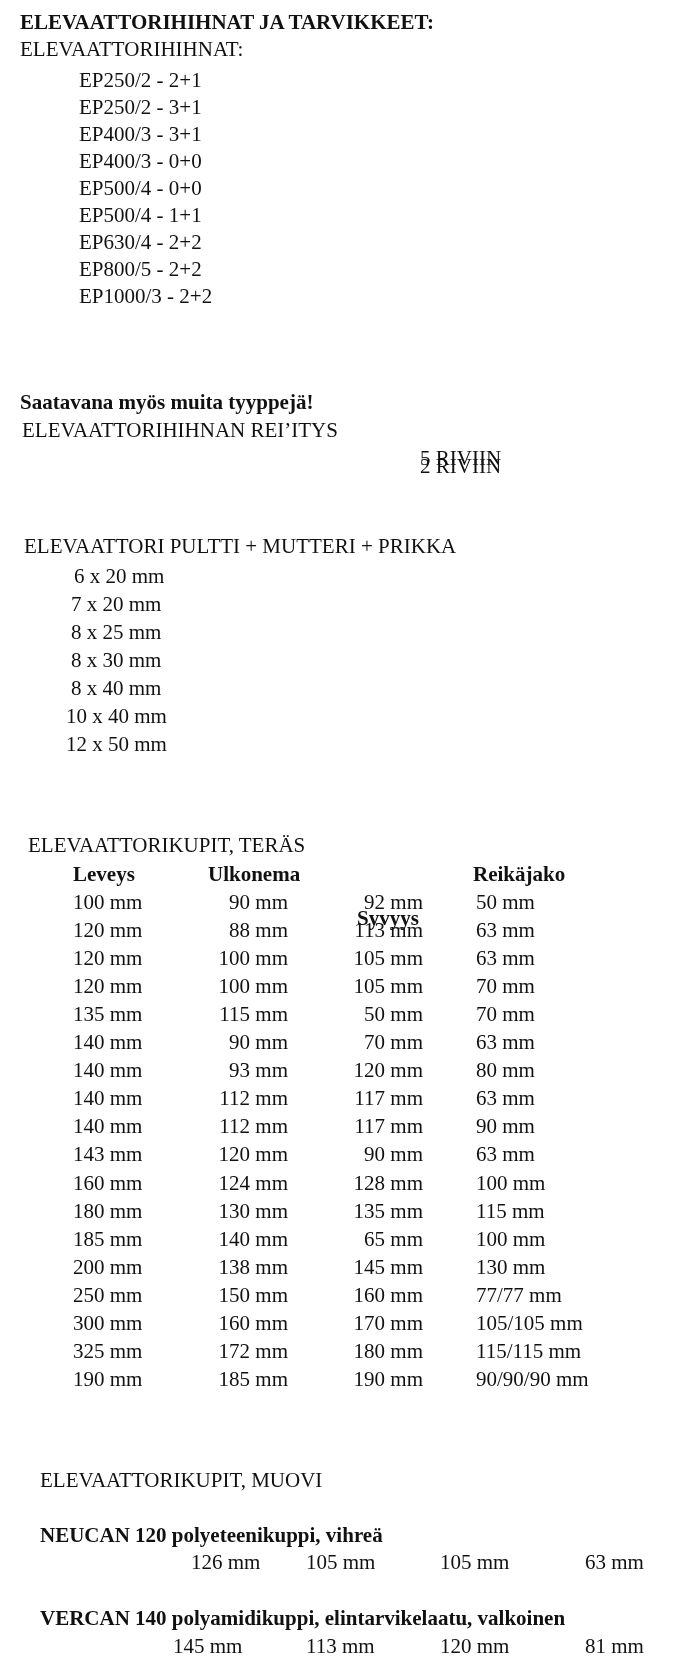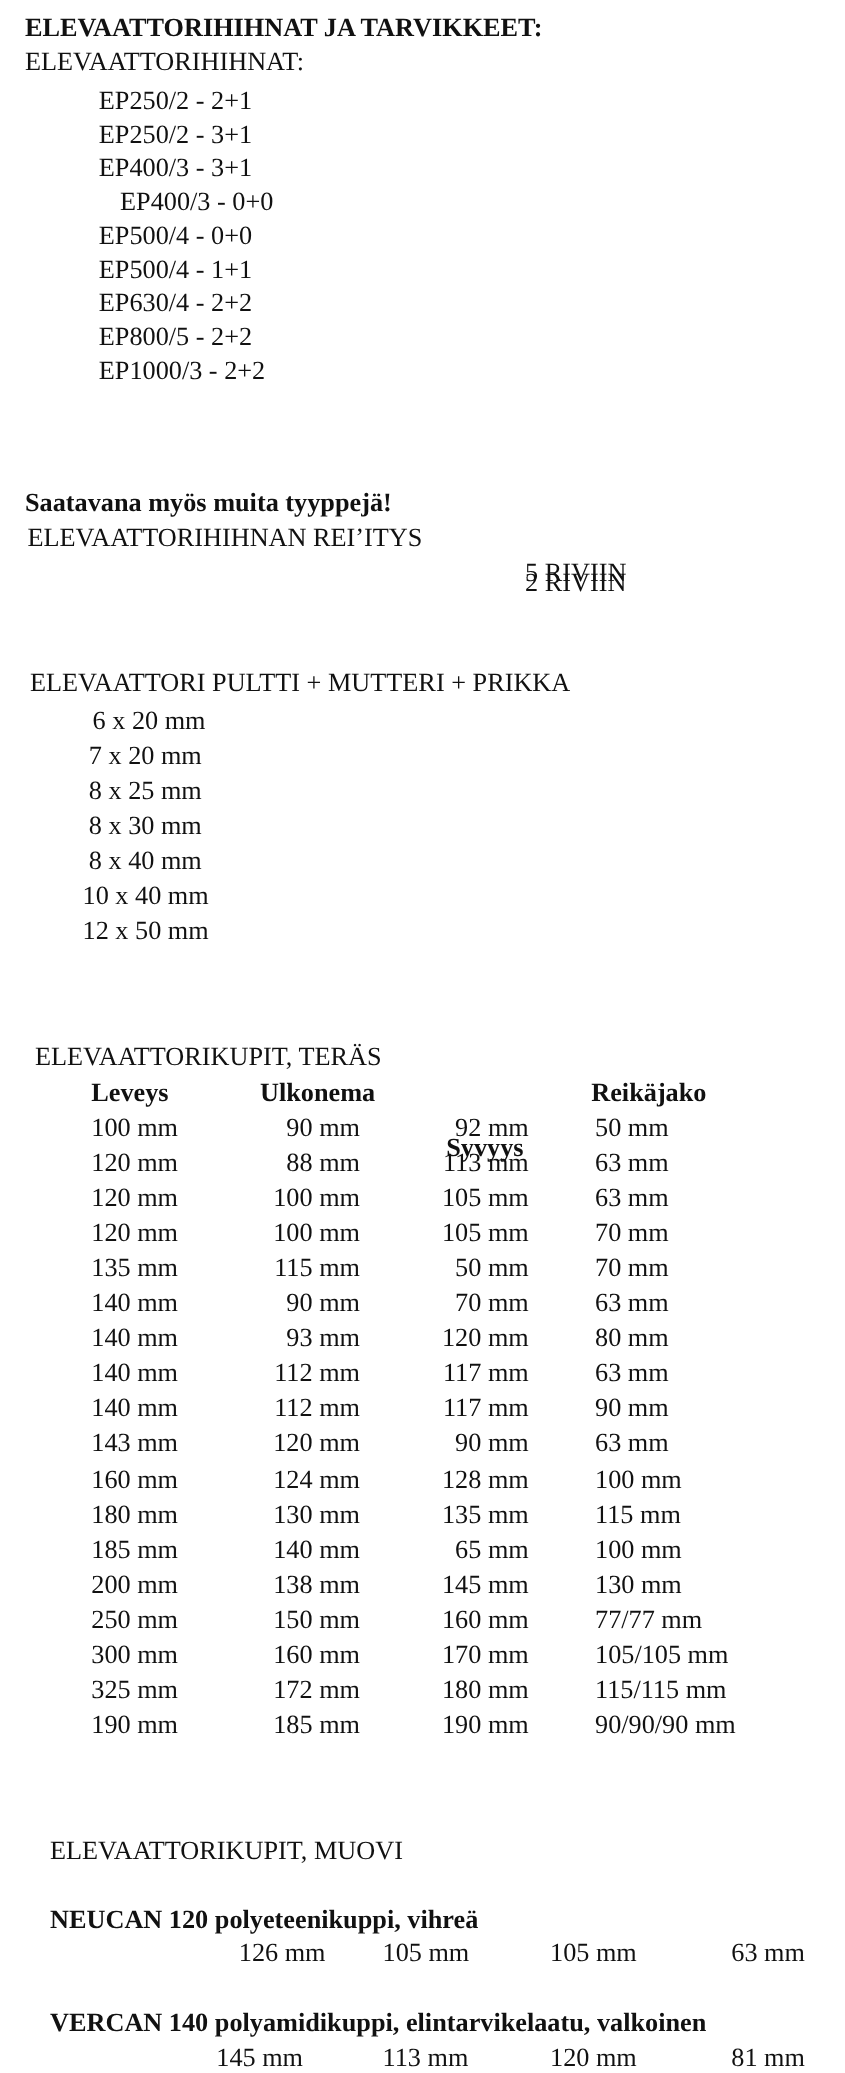--- a/index.html
+++ b/index.html
@@ -22,21 +22,21 @@
 </head>
 <body>
 
 <div class="abs bold" style="left:20px; top:12px;">ELEVAATTORIHIHNAT JA TARVIKKEET:</div>
 
 <div class="abs" style="left:20px; top:39px;">ELEVAATTORIHIHNAT:</div>
 <div class="list">
   <div class="row" style="left:79px; top:70px;">EP250/2 - 2+1</div>
   <div class="row" style="left:79px; top:97px;">EP250/2 - 3+1</div>
   <div class="row" style="left:79px; top:124px;">EP400/3 - 3+1</div>
-  <div class="row" style="left:79px; top:151px;margin-left:17px;">EP400/3 - 0+0</div>
+  <div class="row" style="left:79px; top:151px;">EP400/3 - 0+0</div>
   <div class="row" style="left:79px; top:178px;">EP500/4 - 0+0</div>
   <div class="row" style="left:79px; top:205px;">EP500/4 - 1+1</div>
   <div class="row" style="left:79px; top:232px;">EP630/4 - 2+2</div>
   <div class="row" style="left:79px; top:259px;">EP800/5 - 2+2</div>
   <div class="row" style="left:79px; top:286px;">EP1000/3 - 2+2</div>
 </div>
 
 <div class="abs bold" style="left:20px; top:392px;">Saatavana myös muita tyyppejä!</div>
 
 <div class="abs" style="left:22px; top:420px;">ELEVAATTORIHIHNAN REI’ITYS</div>

